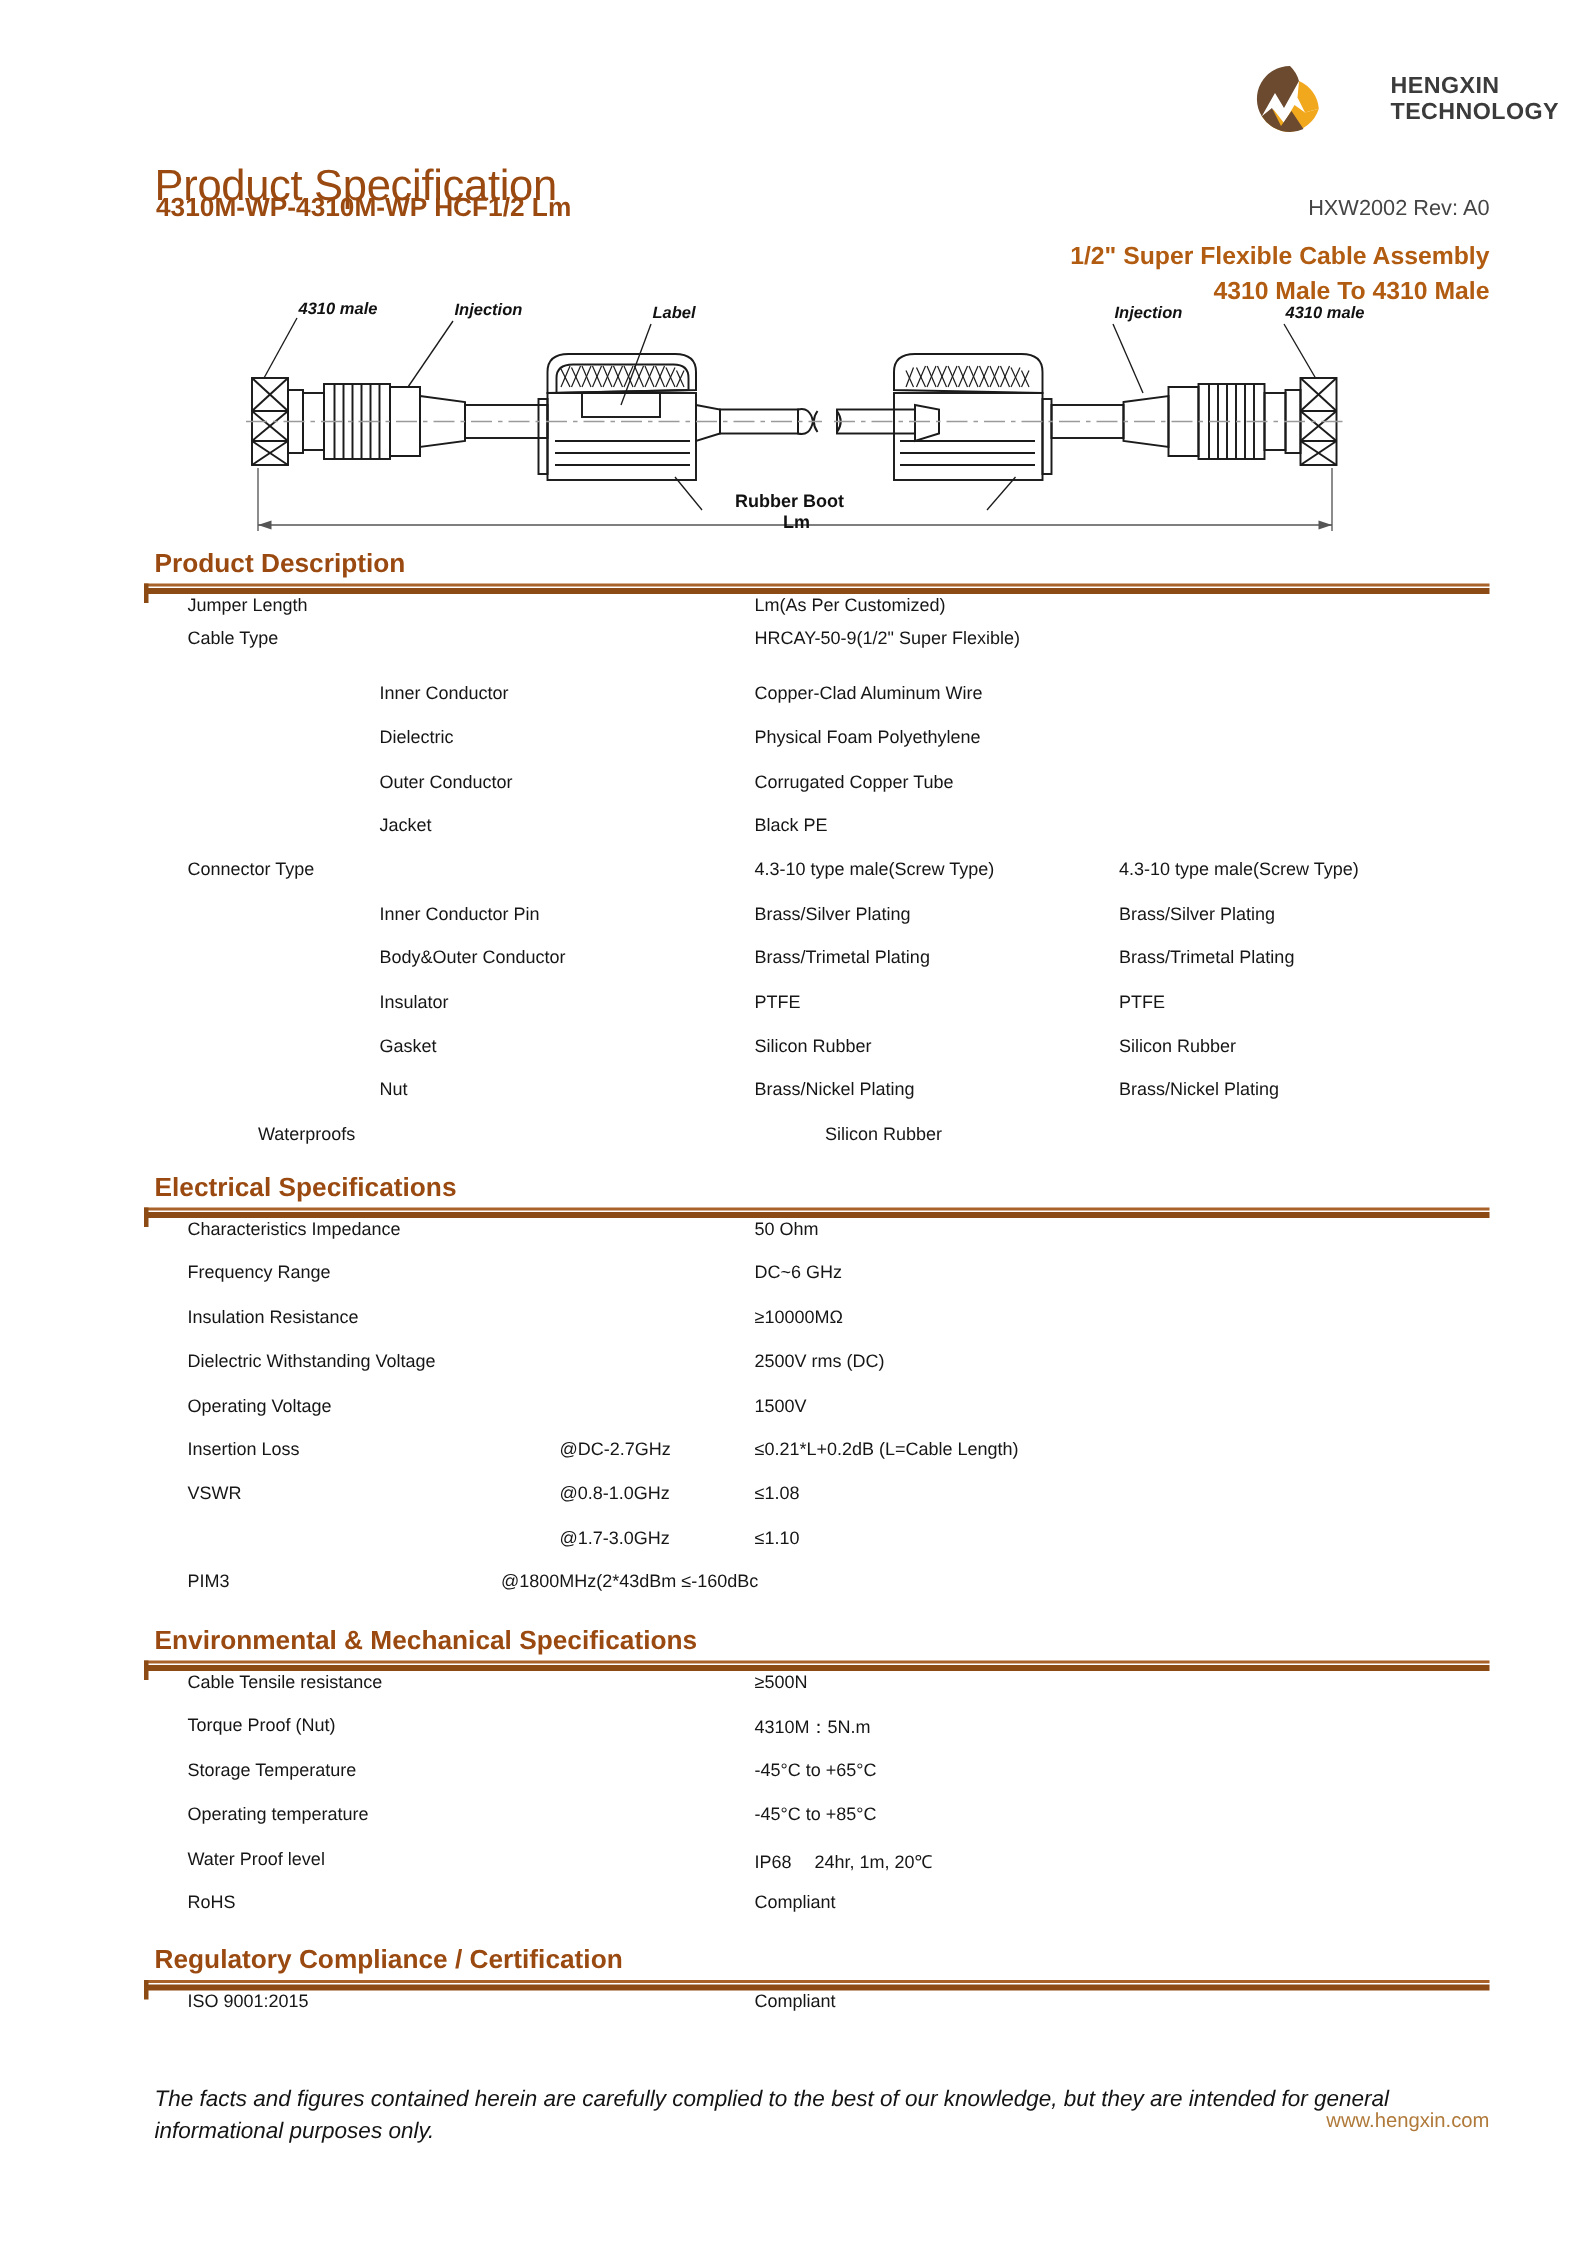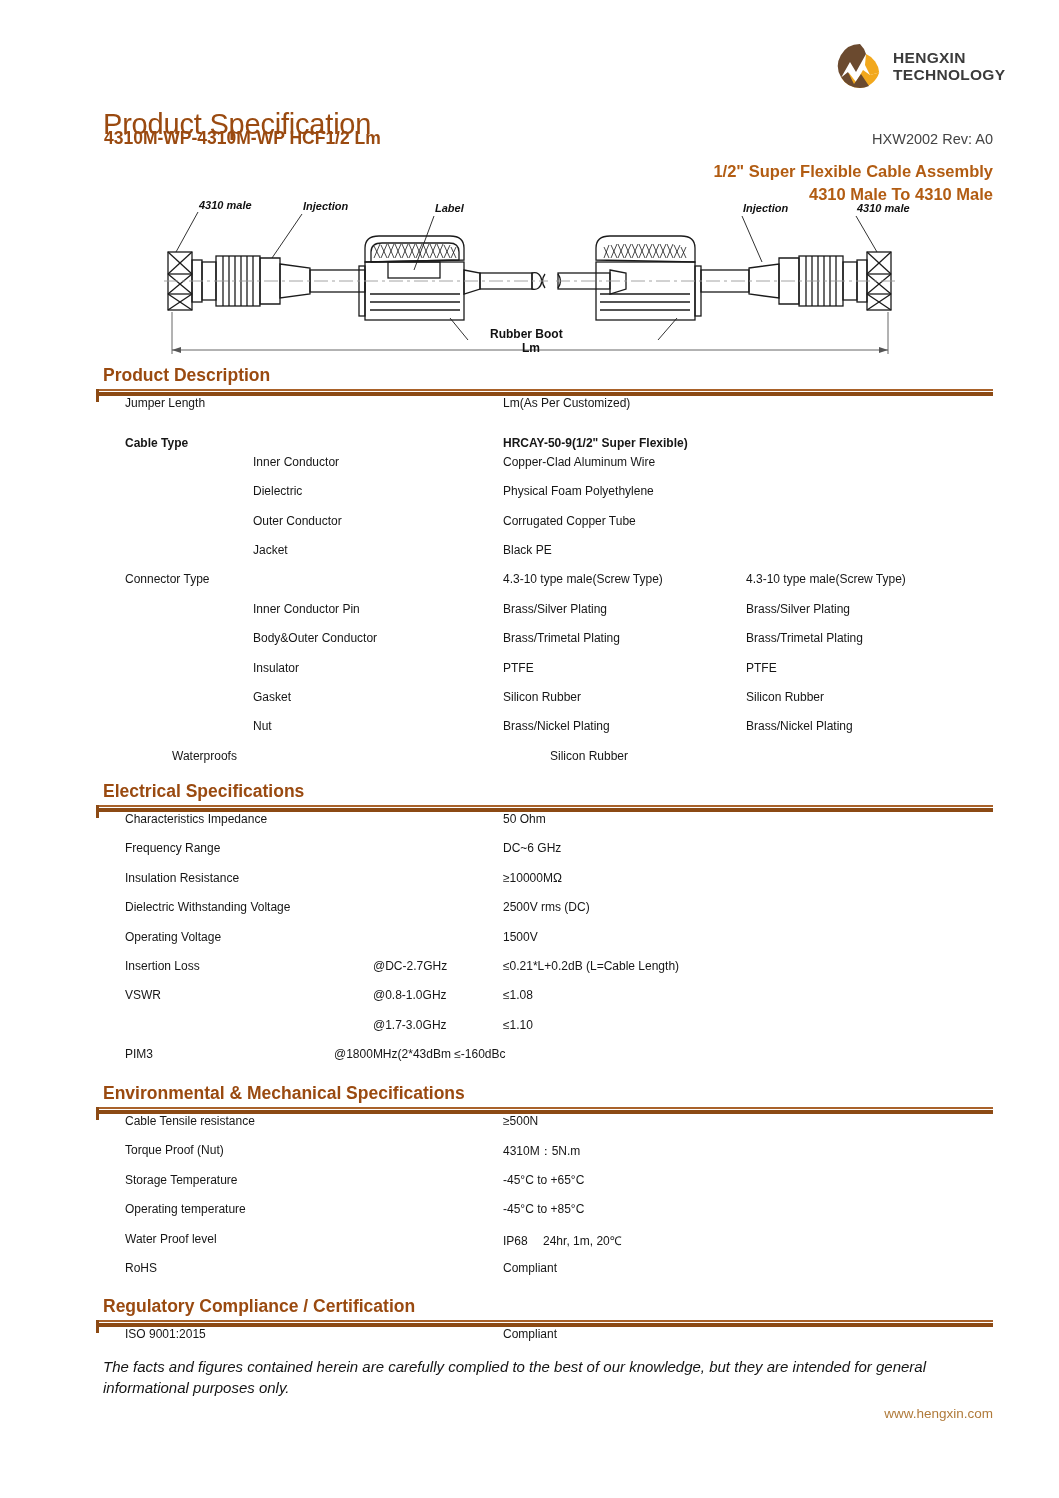--- a/index.html
+++ b/index.html
@@ -18,21 +18,21 @@
   .page { position: relative; width: 1059px; height: 1498px; }
 
   
   .logo-block {
     position: absolute; top: 42px; left: 836px;
     display: flex; align-items: center; gap: 9px;
   }
   .logo-mark { width: 48px; height: 48px; flex: 0 0 48px; }
   .logo-text {
     font-size: 15.5px; font-weight: bold; line-height: 1.12;
-    color: #3b3b3b; letter-spacing: 0.3px;
+    color: #3b3b3b; letter-spacing: 0.3px; margin-left: 34px;
   }
 
   .title-main {
     position: absolute; left: 103px; top: 87px;
     font-size: 29px; font-weight: normal; color: #9a4a10;
     letter-spacing: -0.2px;
     margin-top: 21px;
   }
   .title-sub {
     position: absolute; left: 104px; top: 128px;
@@ -84,21 +84,21 @@
   }
   .c-label   { position: absolute; left: 125px; }
   .c-label.indent { left: 253px; }
   .c-cond    { position: absolute; left: 334px; margin-left: 39px; }
   .c-val     { position: absolute; left: 503px; }
   .c-val2    { position: absolute; left: 746px; }
   .c-wide    { position: absolute; left: 334px; }
 
   
   .disclaimer {
-    position: absolute; left: 103px; top: 1356px; width: 880px;
+    position: absolute; left: 103px; top: 1389px; width: 880px;
     font-size: 15px; font-style: italic; color: #141414; line-height: 1.42;
   }
   .weburl {
     position: absolute; right: 66px; top: 1406px;
     font-size: 13.5px; color: #b07a3a;
   }
 </style>
 </head>
 <body>
 
@@ -298,21 +298,21 @@
 
   <div id="sections-root">
       <div class="section-head" style="top: 365px;">Product Description</div>
       <div class="rule" style="top: 389px;">
         <span class="tick"></span>
       </div>
       <div class="row" style="top: 396px;">
         <span class="c-label">Jumper Length</span>
         <span class="c-val">Lm(As Per Customized)</span>
       </div>
-      <div class="row" style="top: 436px; font-weight: bold;">
+      <div class="row" style="top: 418px;">
         <span class="c-label">Cable Type</span>
         <span class="c-val">HRCAY-50-9(1/2" Super Flexible)</span>
       </div>
       <div class="row" style="top: 454.8px;">
         <span class="c-label indent">Inner Conductor</span>
         <span class="c-val">Copper-Clad Aluminum Wire</span>
       </div>
       <div class="row" style="top: 484.2px;">
         <span class="c-label indent">Dielectric</span>
         <span class="c-val">Physical Foam Polyethylene</span>

